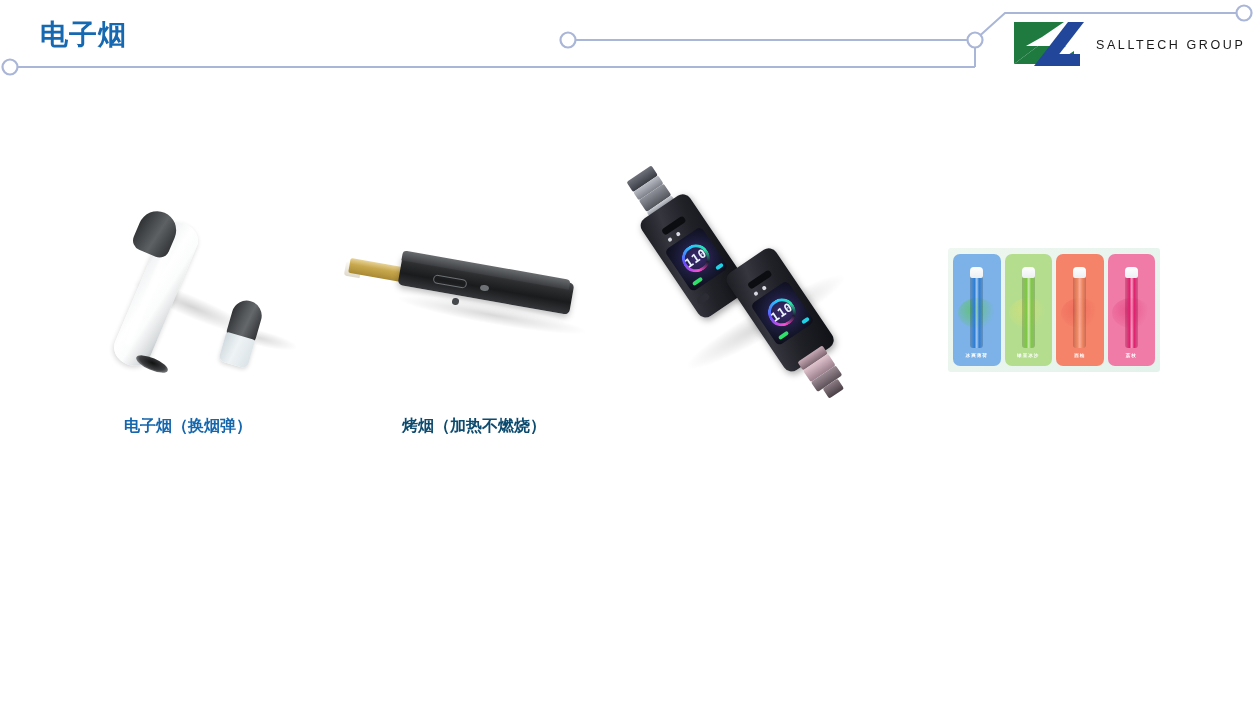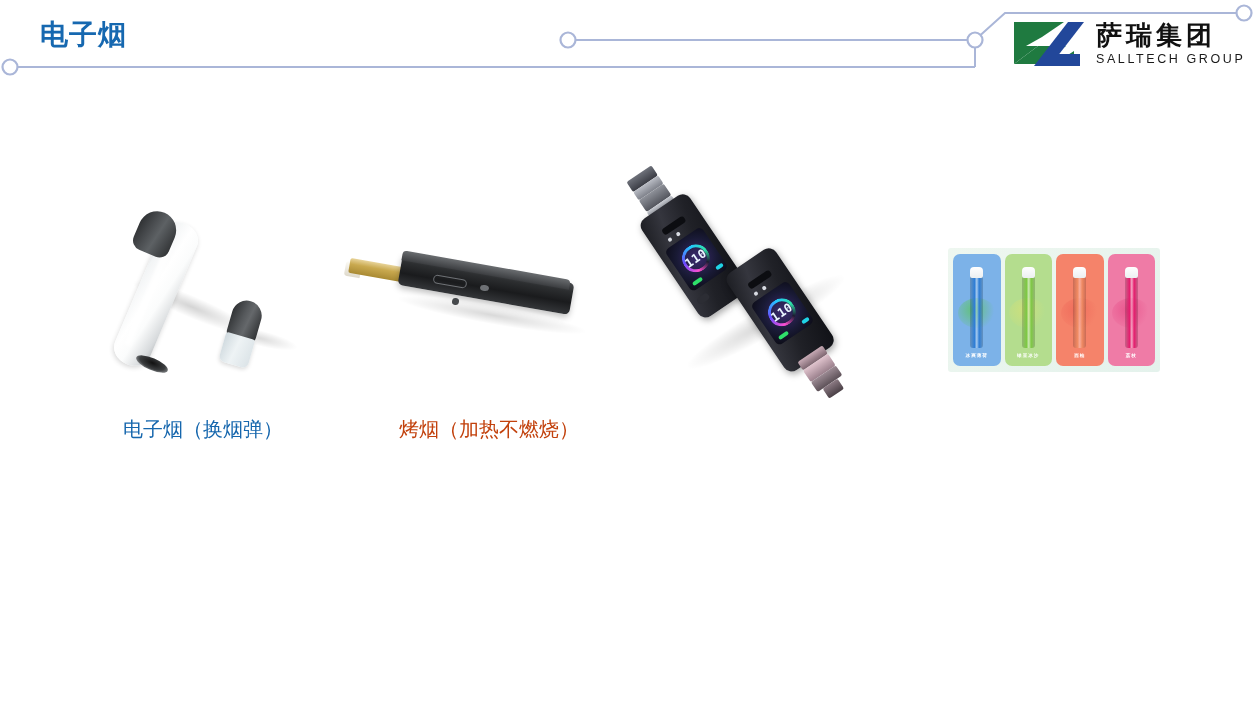--- a/index.html
+++ b/index.html
@@ -31,22 +31,22 @@
   .logo-en {
     font-size: 12.5px; color: #1a1a1a; letter-spacing: 2.6px;
     margin-top: 2px; white-space: nowrap;
   }
 
   
   .products { position: absolute; left: 0; top: 188px; width: 1257px; height: 280px; }
   .product { position: absolute; top: 0; width: 290px; height: 280px; }
   .product .art { position: relative; width: 290px; height: 200px; }
   .product .caption {
-    position: absolute; top: 228px; left: 15px; width: 290px;
-    text-align: center; font-size: 20px; font-weight: normal;
+    position: absolute; top: 228px; left: 0; width: 290px;
+    text-align: center; font-size: 16px; font-weight: bold;
     color: #1566ad; white-space: nowrap;
   }
   #prod-0 { left: 43px; }
   #prod-1 { left: 329px; }
   #prod-2 { left: 622px; }
   #prod-3 { left: 908px; }
 
   
   .pen-wrap { position: absolute; left: 36px; top: 12px; width: 200px; height: 190px; }
   .pen-body {
@@ -268,21 +268,20 @@
         <polygon points="4,4 54,4 32,19 4,19" fill="#1f7a40"></polygon>
         <polygon points="4,19 32,19 16,28 4,28" fill="#1f7a40"></polygon>
         <polygon points="4,28 28,28 4,46" fill="#1f7a40"></polygon>
         <polygon points="28,28 56,28 30,46 4,46" fill="#1f7a40"></polygon>
         <polygon points="30,46 64,46 64,33 44,46" fill="#1f7a40"></polygon>
 
         <polygon points="58,4 74,4 40,48 24,48" fill="#22479a"></polygon>
         <polygon points="40,36 70,36 70,48 28,48" fill="#22479a"></polygon>
       </svg>
       <div class="logo-text">
-        <div class="logo-cn">萨瑞集团</div>
         <div class="logo-en">SALLTECH GROUP</div>
       </div>
     </div>
   </div>
 
   <div class="products">
 
     <div class="product" id="prod-0">
       <div class="art">
         <div class="pen-wrap">
@@ -307,21 +306,21 @@
           <div class="hnb-shadow"></div>
           <div class="hnb-filter"></div>
           <div class="hnb-stick"></div>
           <div class="hnb-body"></div>
           <div class="hnb-top-face"></div>
           <div class="hnb-slot"></div>
           <div class="hnb-btn"></div>
           <div class="hnb-dot"></div>
         </div>
       </div>
-      <div class="caption" style="color: #c2410c;">烤烟（加热不燃烧）</div>
+      <div class="caption" style="color: #0c4a6e;">烤烟（加热不燃烧）</div>
     </div>
 
     <div class="product" id="prod-2">
       <div class="art">
         <div class="mod-wrap">
           <div class="mod-shadow"></div>
 
           <div class="mod" id="mod-a">
             <div class="atom" style="top:-40px">
               <i style="top:0;height:12px;background:linear-gradient(180deg,#6e717a,#3a3c44)"></i>

